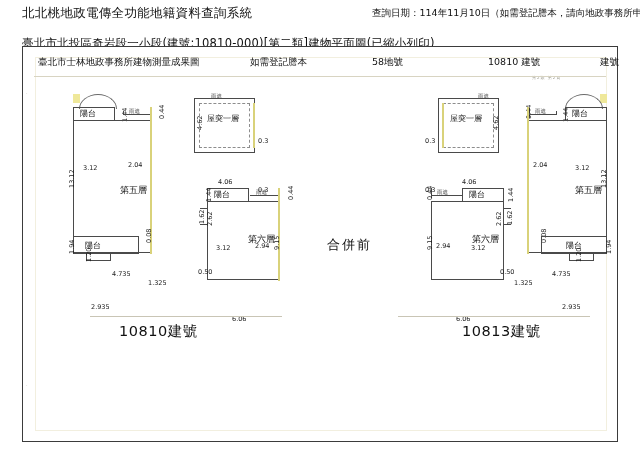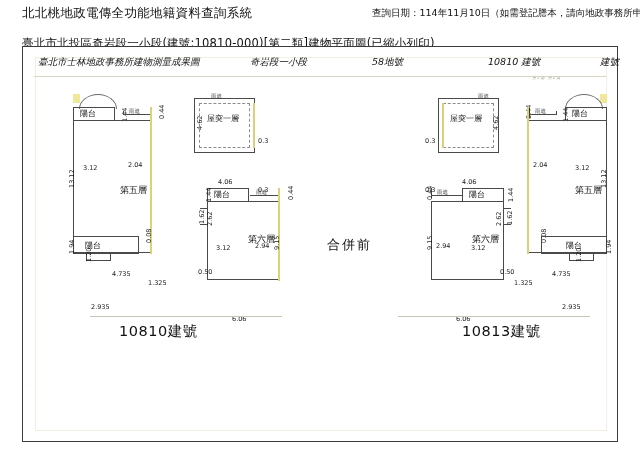--- a/index.html
+++ b/index.html
@@ -23,21 +23,21 @@
   .frame{
     position:absolute;left:22px;top:46px;width:596px;height:396px;
     border:1.3px solid #3b3b3b;background:#fff;box-sizing:border-box;
   }
   .frame-inner{
     position:absolute;left:12px;top:10px;width:572px;height:374px;
     border:1px solid #f2efdf;box-sizing:border-box;
   }
 
   
-  .banner{position:absolute;left:22px;top:55px;width:532px;height:22px;font-style:italic;}
+  .banner{position:absolute;left:22px;top:55px;width:532px;height:22px;}
   .banner-line{position:absolute;left:12px;top:21px;width:572px;height:1px;background:#d8d4c2;}
   .b-item{position:absolute;top:1px;font-size:9.5px;color:#111;white-space:nowrap;}
   .b-office{left:16px;}
   .b-section{left:228px;}
   .b-lot{left:350px;}
   .b-bldno{left:466px;}
   .b-bldlabel{left:578px;}
   .b-micro{position:absolute;left:510px;top:20px;font-size:4px;color:#9a9a8e;letter-spacing:1px;white-space:nowrap;}
 
   
@@ -78,21 +78,21 @@
 
   <div class="frame">
     <div class="frame-inner"></div>
   </div>
 
   <div class="sidetick" style="left:26px;top:90px;">·</div>
   <div class="sidetick" style="left:26px;top:382px;">·</div>
 
   <div class="banner">
     <div class="b-item b-office">臺北市士林地政事務所建物測量成果圖</div>
-    <div class="b-item b-section">奇岩段一小段</div>
+    <div class="b-item b-section">如需登記謄本</div>
     <div class="b-item b-lot">58地號</div>
     <div class="b-item b-bldno">10810 建號</div>
     <div class="b-item b-bldlabel">建號</div>
     <div class="b-micro">第2類 第2頁</div>
     <div class="banner-line"></div>
   </div>
 
   <div class="canvas">
 
     <div>

